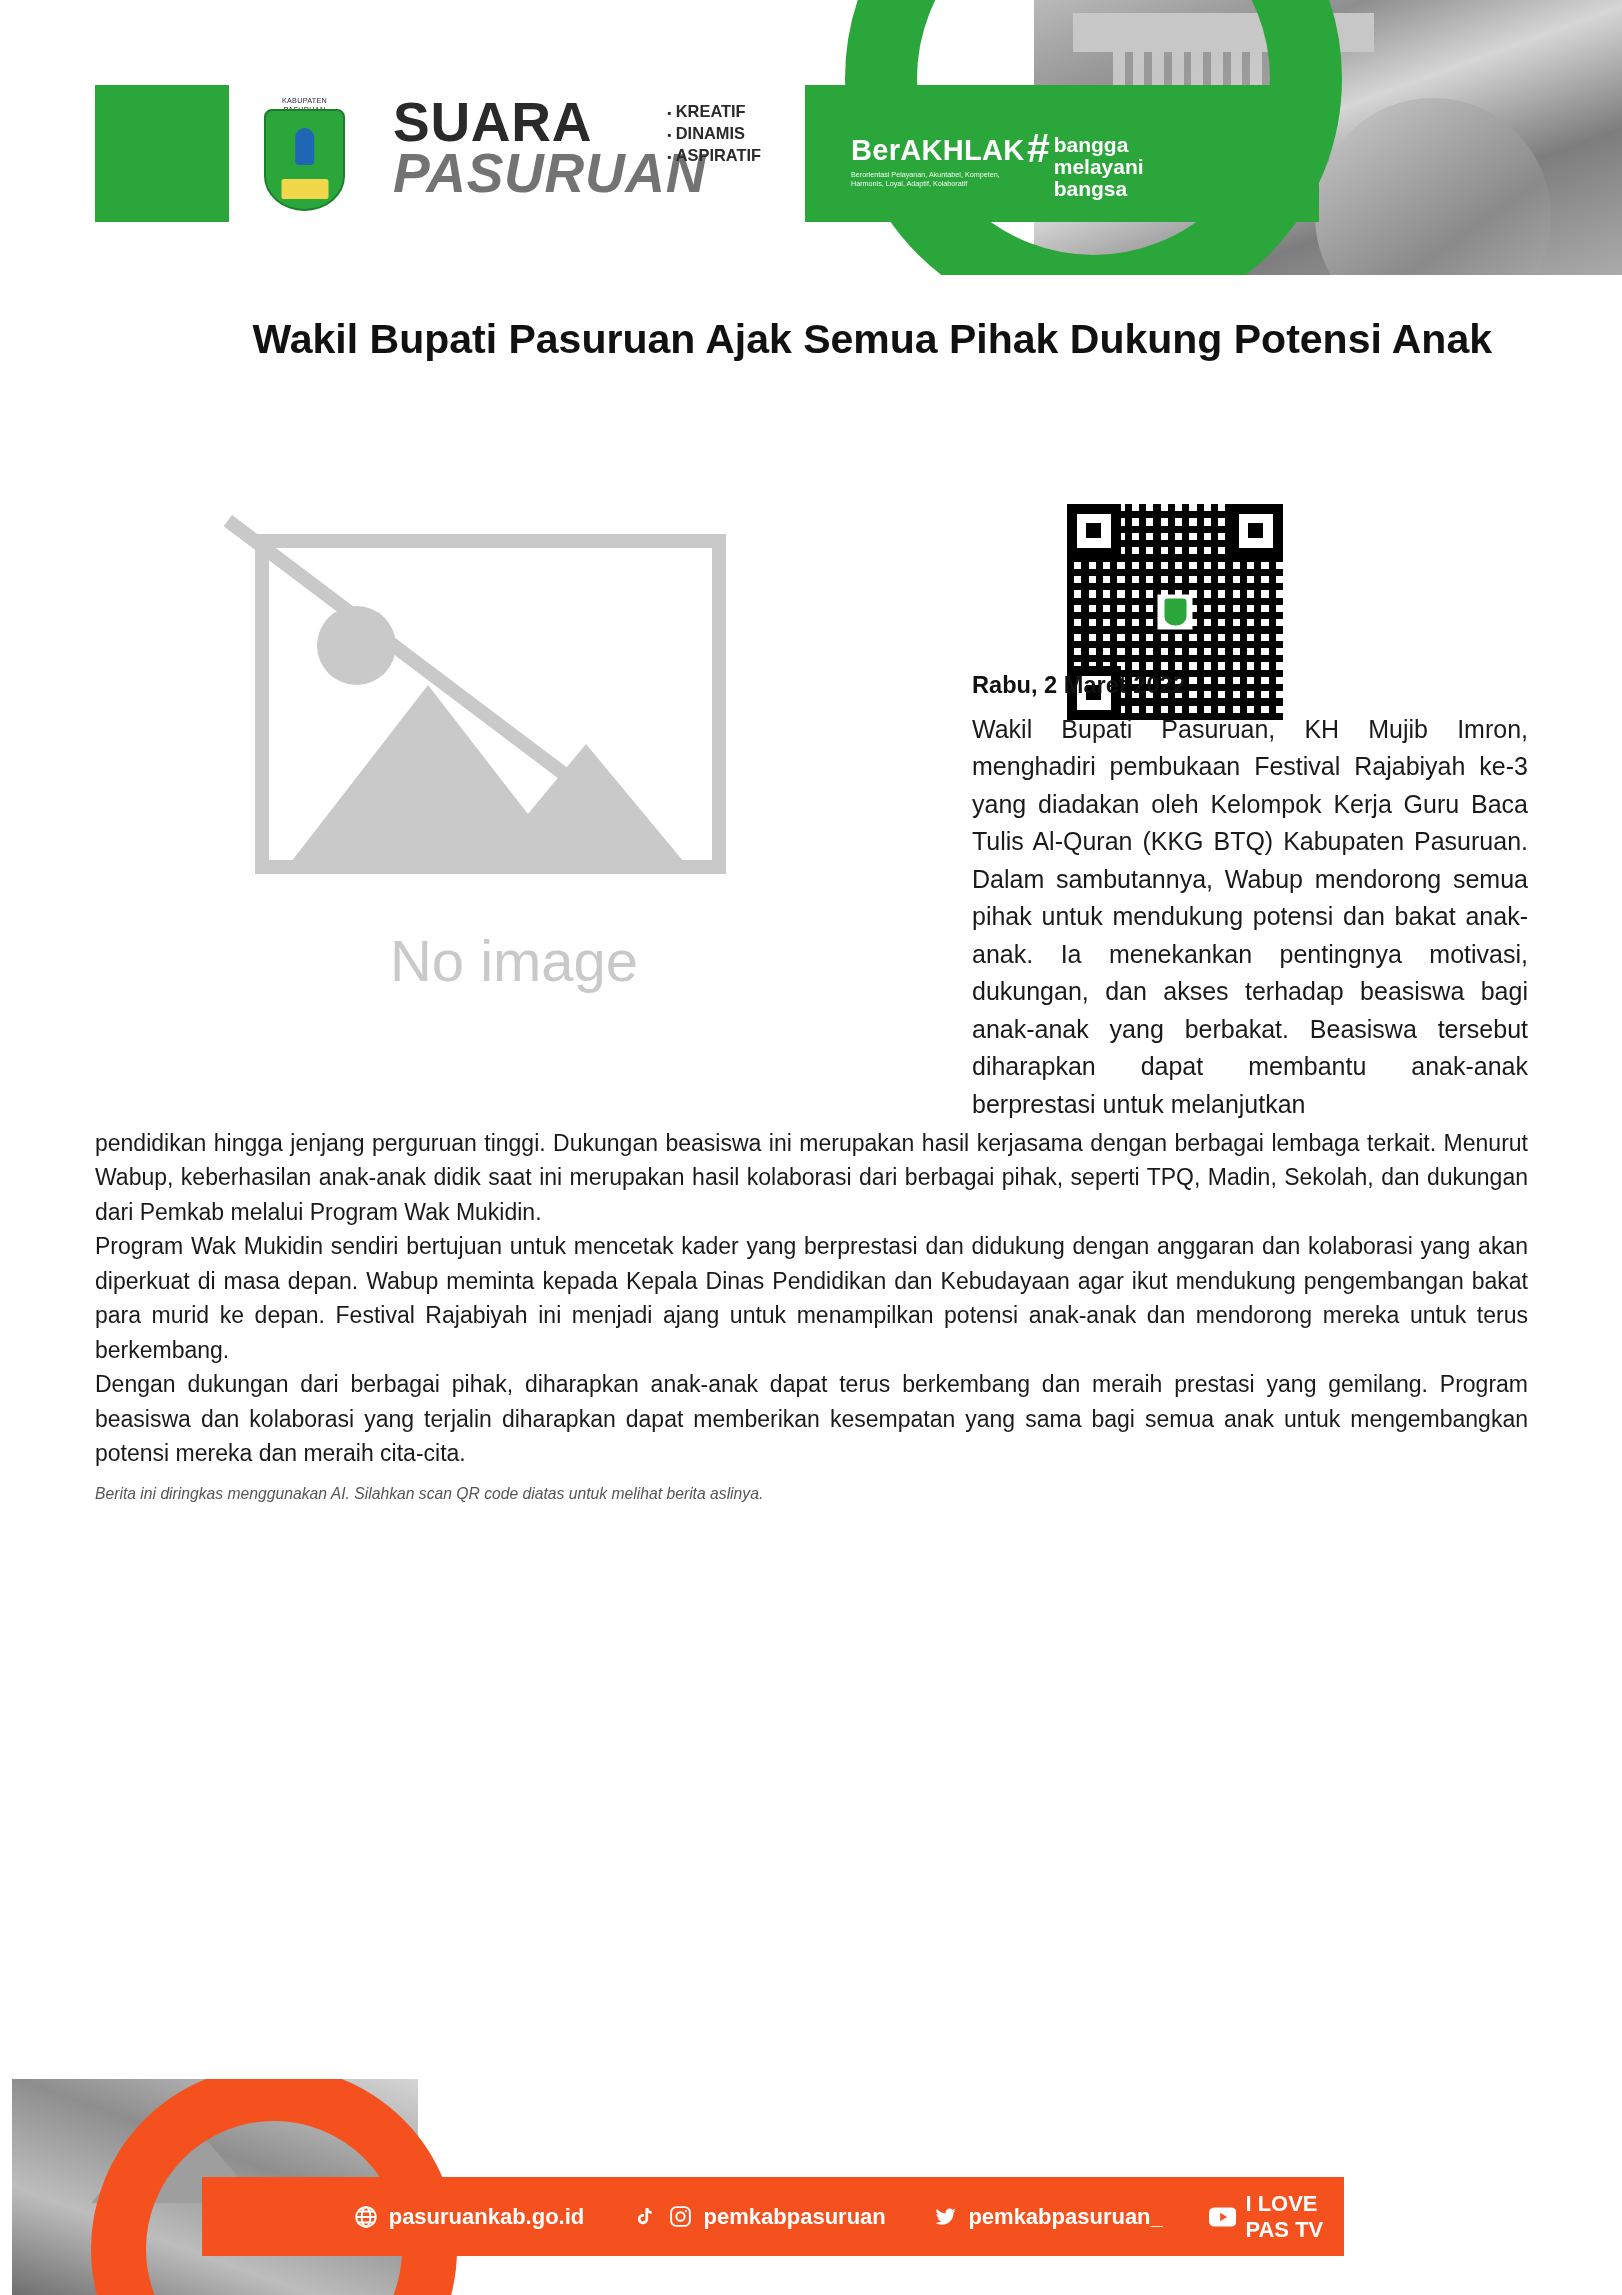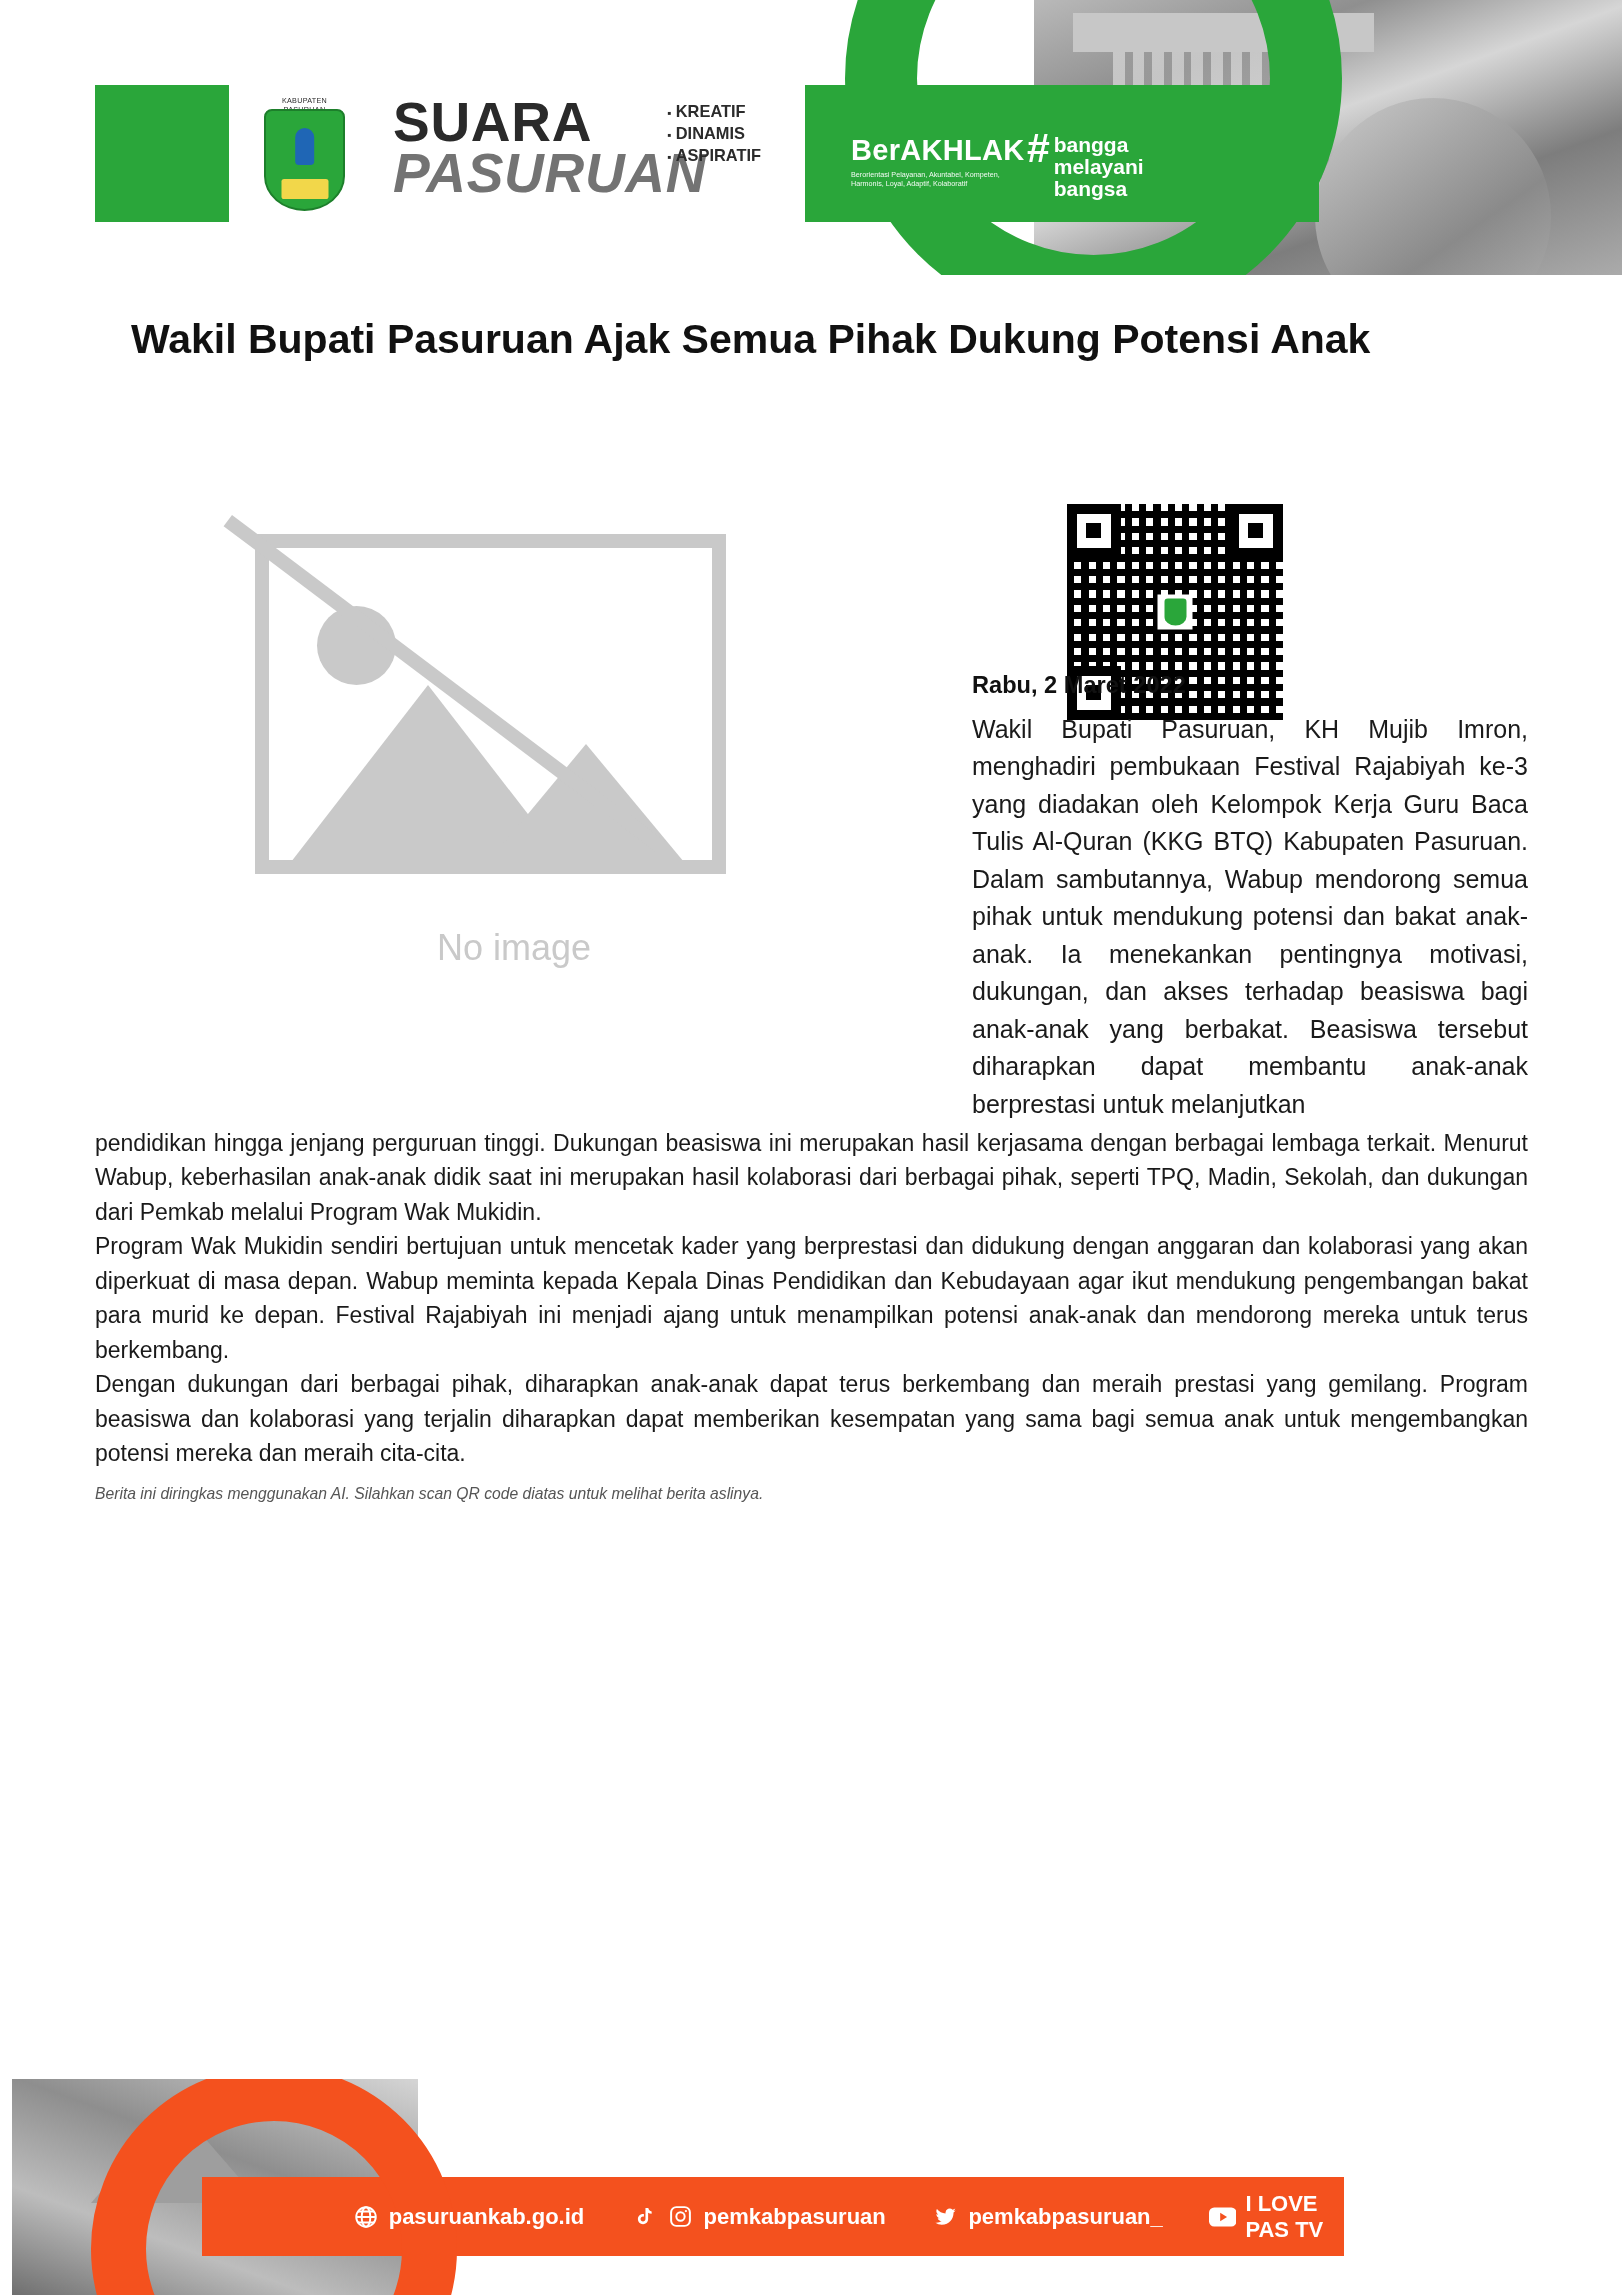--- a/index.html
+++ b/index.html
@@ -191,21 +191,21 @@
   .bangga-words {
     font-size: 21px;
     font-weight: bold;
     line-height: 1.05;
     padding-top: 2.6px;
   }
 
   
   .title {
     margin: 39px 131px 0 131px;
-    text-align: left;
+    text-align: right;
     font-size: 41px;
     font-weight: bold;
     line-height: 1.22;
     color: #111111;
   }
 
   
   .qr-wrap {
     position: absolute;
     left: 1067px;
@@ -318,21 +318,21 @@
     height: 14.4px;
     background: #c9c9c9;
     transform: rotate(37deg);
     transform-origin: left top;
   }
   .ph-text {
     position: absolute;
     left: 0; right: 0;
     top: 517px;
     text-align: center;
-    font-size: 36px;
+    font-size: 58px;
     color: #c9c9c9;
   }
   .right-col {
     flex: 1;
     padding-top: 262px;
   }
   .date {
     font-size: 23.6px;
     font-weight: bold;
     color: #111111;

